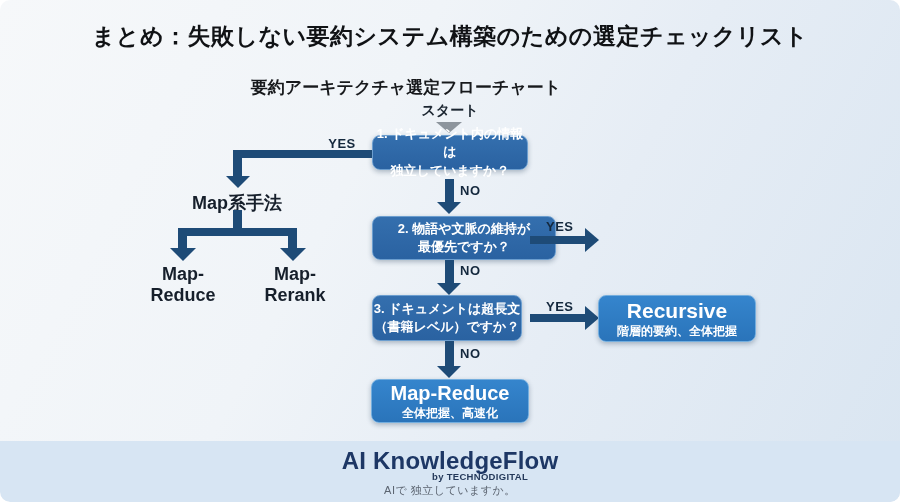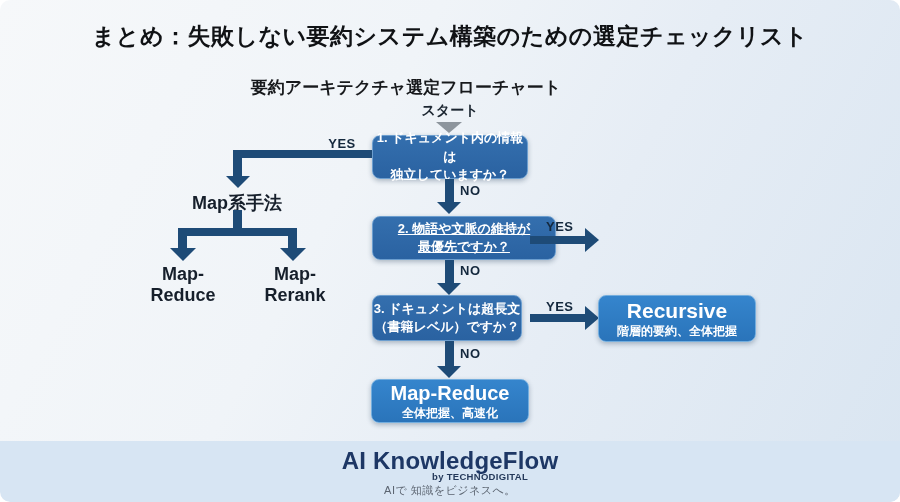--- a/index.html
+++ b/index.html
@@ -40,22 +40,22 @@
   }
   .rbox {
     background: linear-gradient(180deg, #3585cd 0%, #2a74ba 100%);
     border: 1px solid #74aede; border-radius: 8px;
     box-shadow: 0 2px 5px rgba(18, 42, 72, 0.30);
     color: #ffffff; display: flex; flex-direction: column; justify-content: center;
     text-align: center;
   }
   .rbox .rtitle { font-size: 21px; font-weight: bold; line-height: 24px; }
   .rbox .rsub   { font-size: 12px; font-weight: bold; line-height: 15px; margin-top: 1px; }
-  .q1 { left: 372px; top: 135px; width: 156px; height: 44px; }
-  .q2 { left: 372px; top: 216px; width: 184px; height: 44px; text-decoration: underline; }
+  .q1 { left: 372px; top: 135px; width: 156px; height: 35px; }
+  .q2 { left: 372px; top: 216px; width: 184px; height: 44px; }
   .q3 { left: 372px; top: 295px; width: 150px; height: 46px; }
   .refine    { left: 598px; top: 212px; width: 158px; height: 48px; }
   .recursive { left: 598px; top: 295px; width: 158px; height: 47px; }
   .mapreduce { left: 371px; top: 379px; width: 158px; height: 44px; }
   .shaft { background: #1e4b77; }
   .head-down {
     width: 0; height: 0;
     border-left: 12px solid transparent; border-right: 12px solid transparent;
     border-top: 12px solid #1e4b77;
   }
@@ -157,15 +157,15 @@
   <div class="abs branch-label" style="left:460px; top:346px;">NO</div>
 
   <div class="abs rbox mapreduce">
     <div class="rtitle" style="font-size:20px;">Map-Reduce</div>
     <div class="rsub">全体把握、高速化</div>
   </div>
 
   <div class="abs footer"></div>
   <div class="abs brand">AI KnowledgeFlow</div>
   <div class="abs byline">by TECHNODIGITAL</div>
-  <div class="abs tagline">AIで 知識をビジネスへ。</div>
+  <div class="abs tagline">AIで 独立していますか。</div>
 
 </div>
 
 </body></html>

